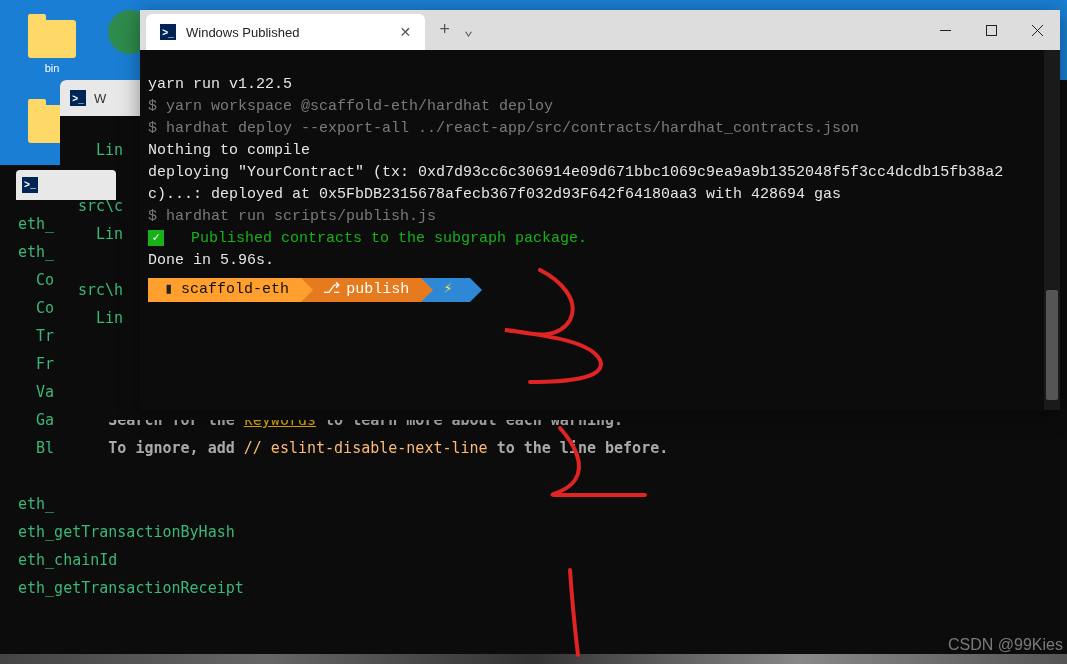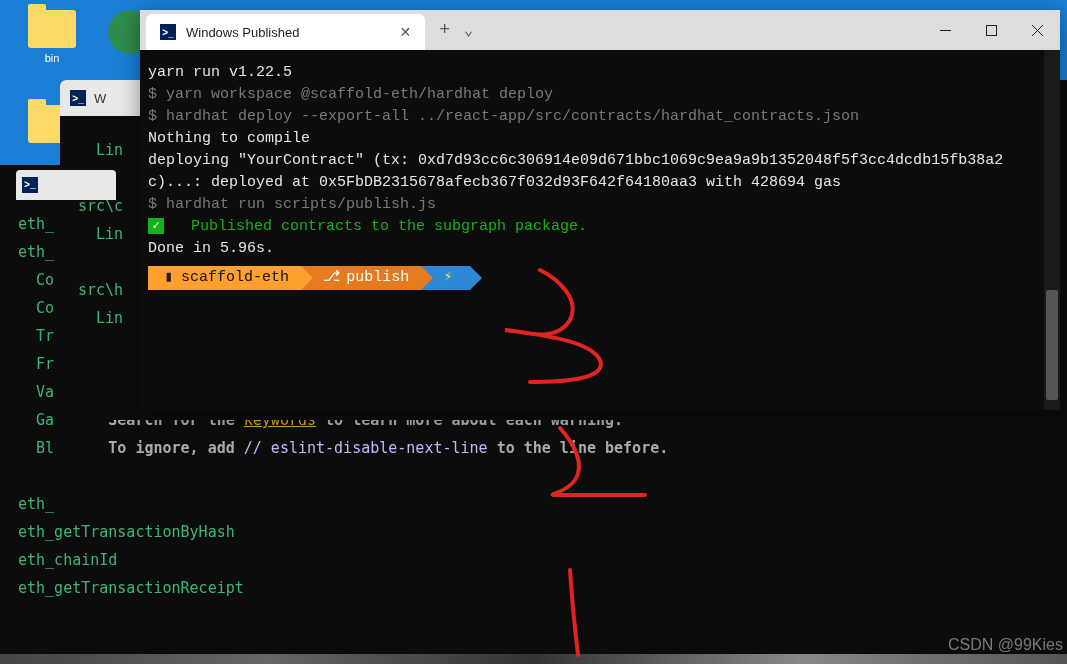--- a/index.html
+++ b/index.html
@@ -51,21 +51,21 @@
   left: 0; top: 165px; width: 1067px; height: 499px;
 }
 .bg-term1 .content {
   padding: 45px 18px 0;
   color: #3bb878;
   line-height: 28px;
   white-space: pre;
 }
 .bg-term1 .yellow { color: #d9a400; text-decoration: underline; }
 .bg-term1 .gray { color: #aaa; font-weight: bold; }
-.bg-term1 .teal { color: #c4b5fd; }
+.bg-term1 .teal { color: #fdba74; }
 
 .bg-term2 {
   left: 60px; top: 80px; width: 1007px; height: 340px;
   border-top-left-radius: 6px;
 }
 .bg-term2 .tab {
   background: #e8e8e8;
   height: 36px;
   display: flex;
   align-items: center;
@@ -163,21 +163,21 @@
   display: flex;
   align-items: center;
   justify-content: center;
   color: #222;
   font-size: 13px;
   cursor: pointer;
 }
 .win-btn svg { width: 11px; height: 11px; }
 
 .terminal-body {
-  padding: 12px 8px;
+  padding: 24px 8px;
   color: #ccc;
   line-height: 22px;
   font-size: 15px;
   white-space: pre-wrap;
   word-break: break-all;
   position: relative;
   height: calc(100% - 40px);
 }
 .white { color: #e6e6e6; }
 .dim { color: #7a7a7a; }
@@ -272,21 +272,21 @@
   bottom: 0;
   width: 1067px;
   height: 10px;
   background: linear-gradient(to right, #444, #666, #333, #888, #555);
   z-index: 1;
 }
 </style>
 </head>
 <body>
 
-<div class="desktop-icon" style="left:22px; top:10px;text-align:center;">
+<div class="desktop-icon" style="left:22px; top:20px;text-align:center;">
   <div class="folder-icon"></div>
   <div>bin</div>
 </div>
 <div class="desktop-icon" style="left:100px; top:10px;">
   <div style="width:44px;height:44px;background:#2e8b4d;border-radius:50%;margin:0 auto;"></div>
 </div>
 <div class="desktop-icon" style="left:22px; top:105px;">
   <div class="folder-icon"></div>
 </div>
 

